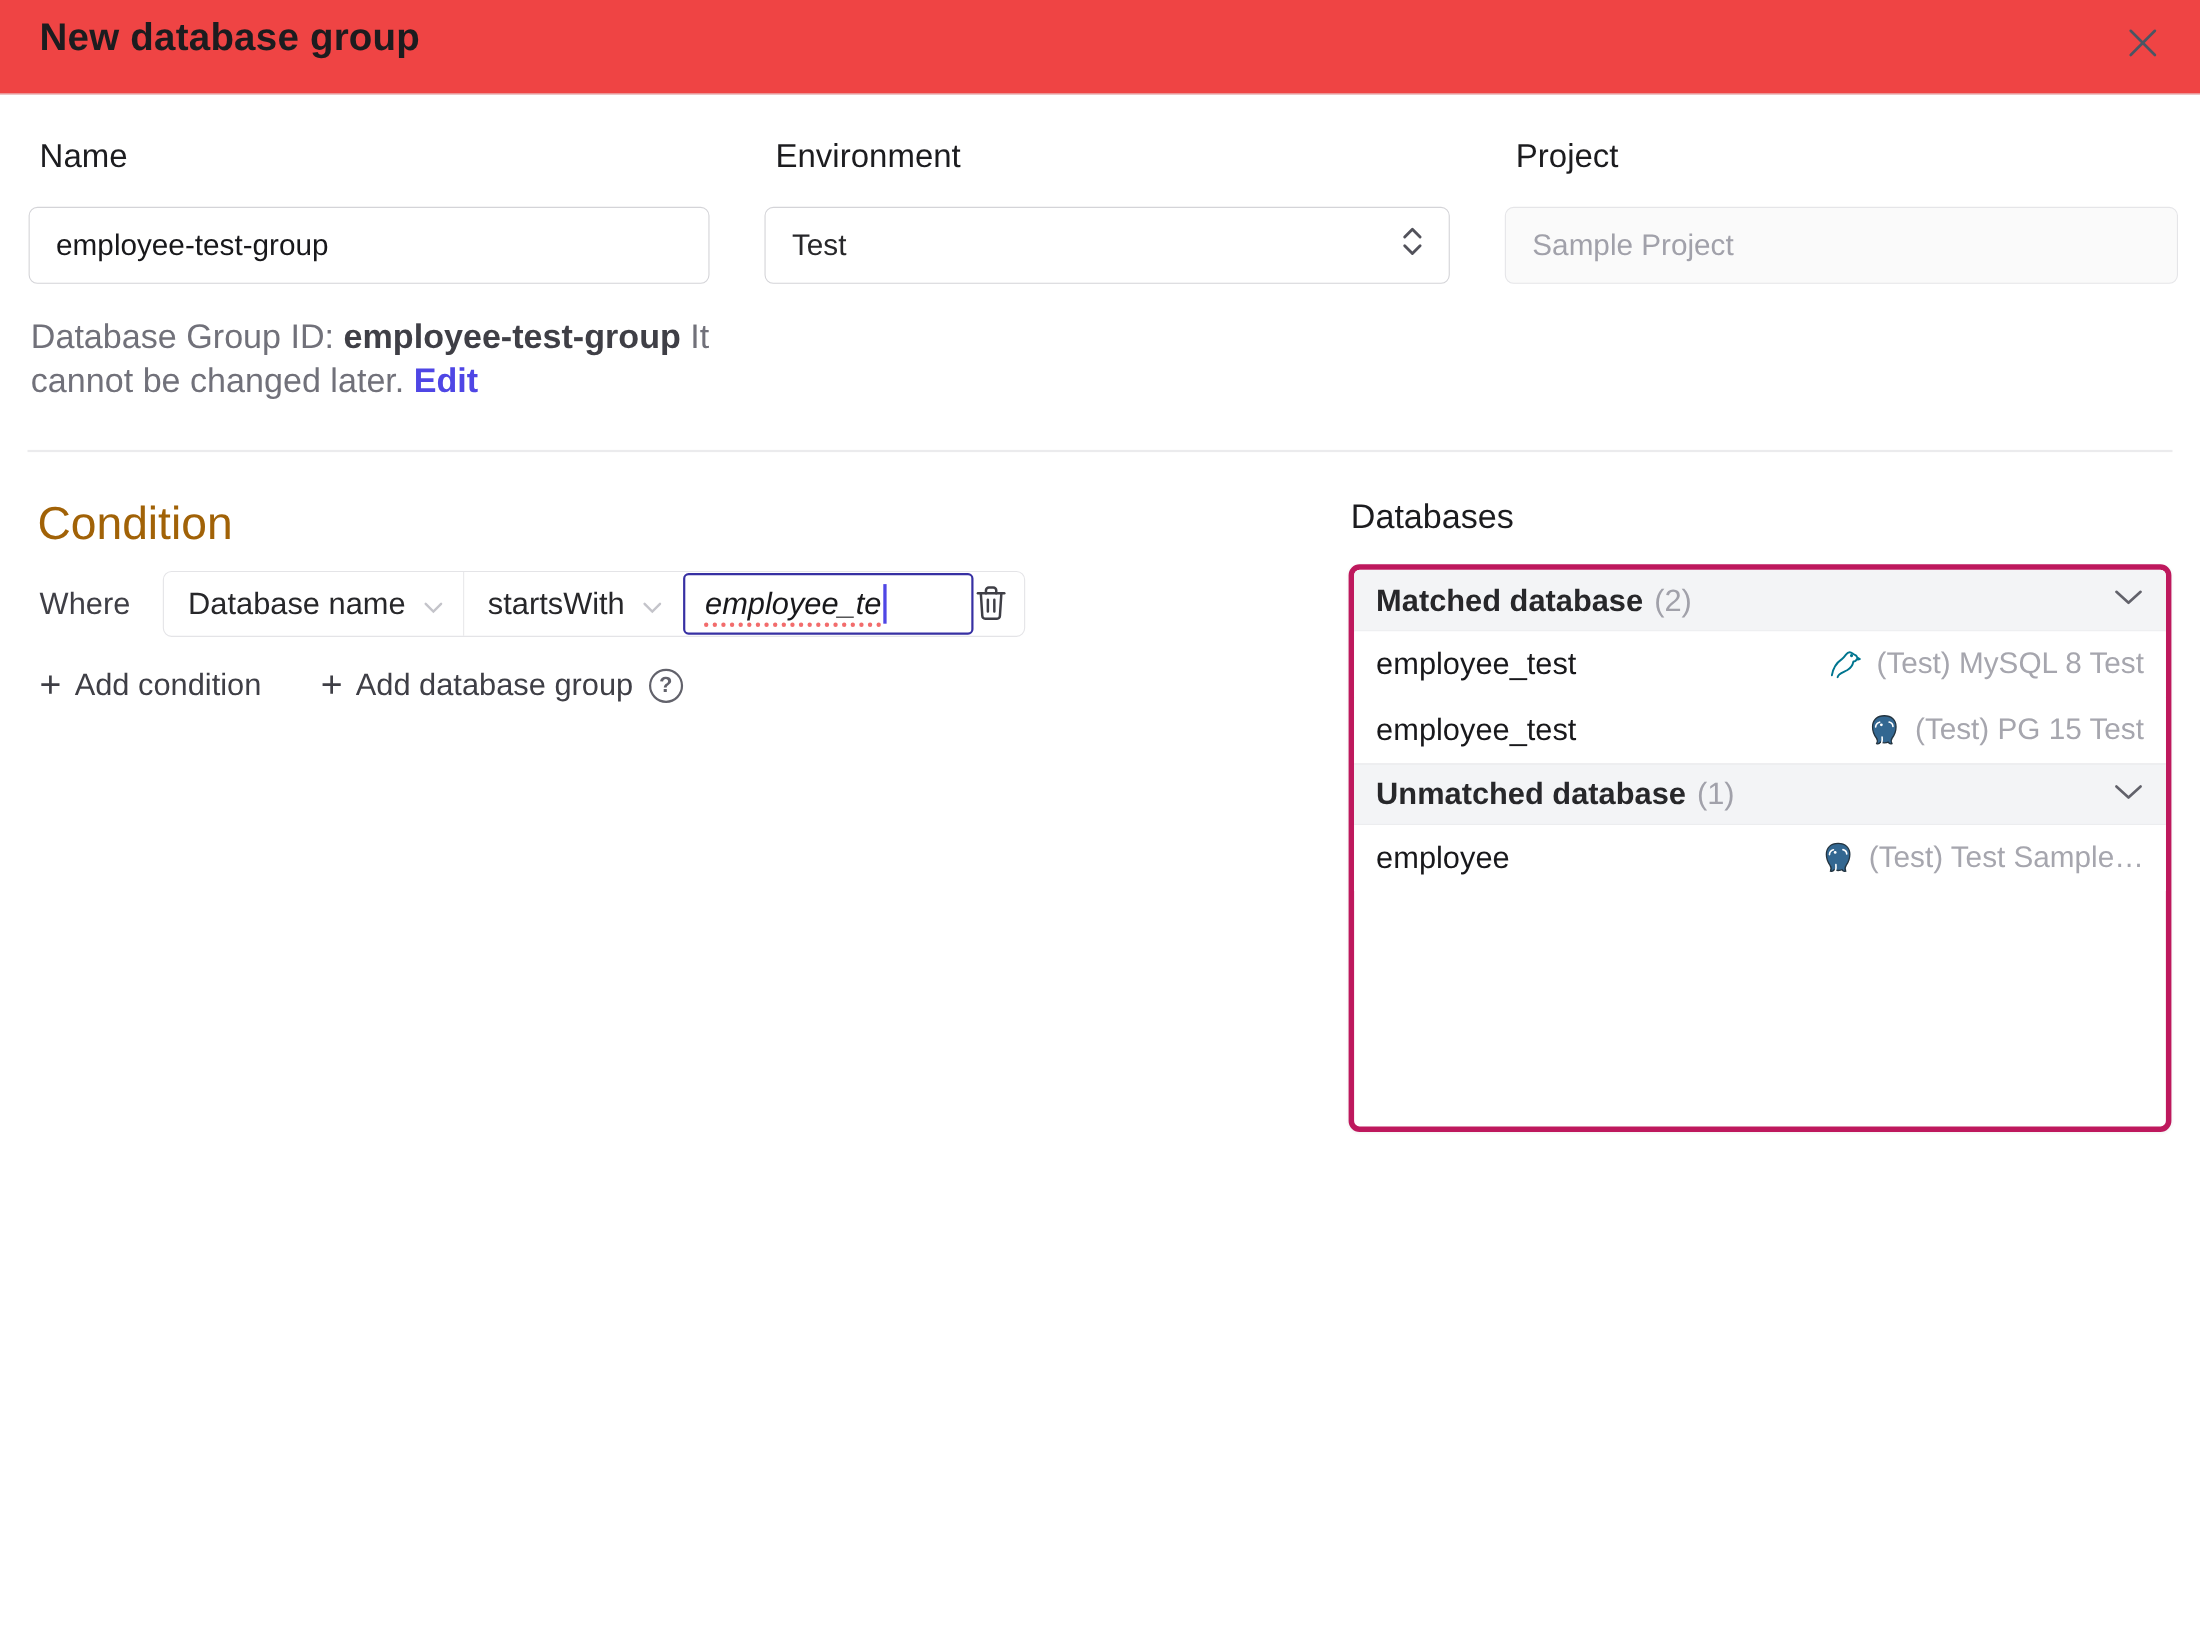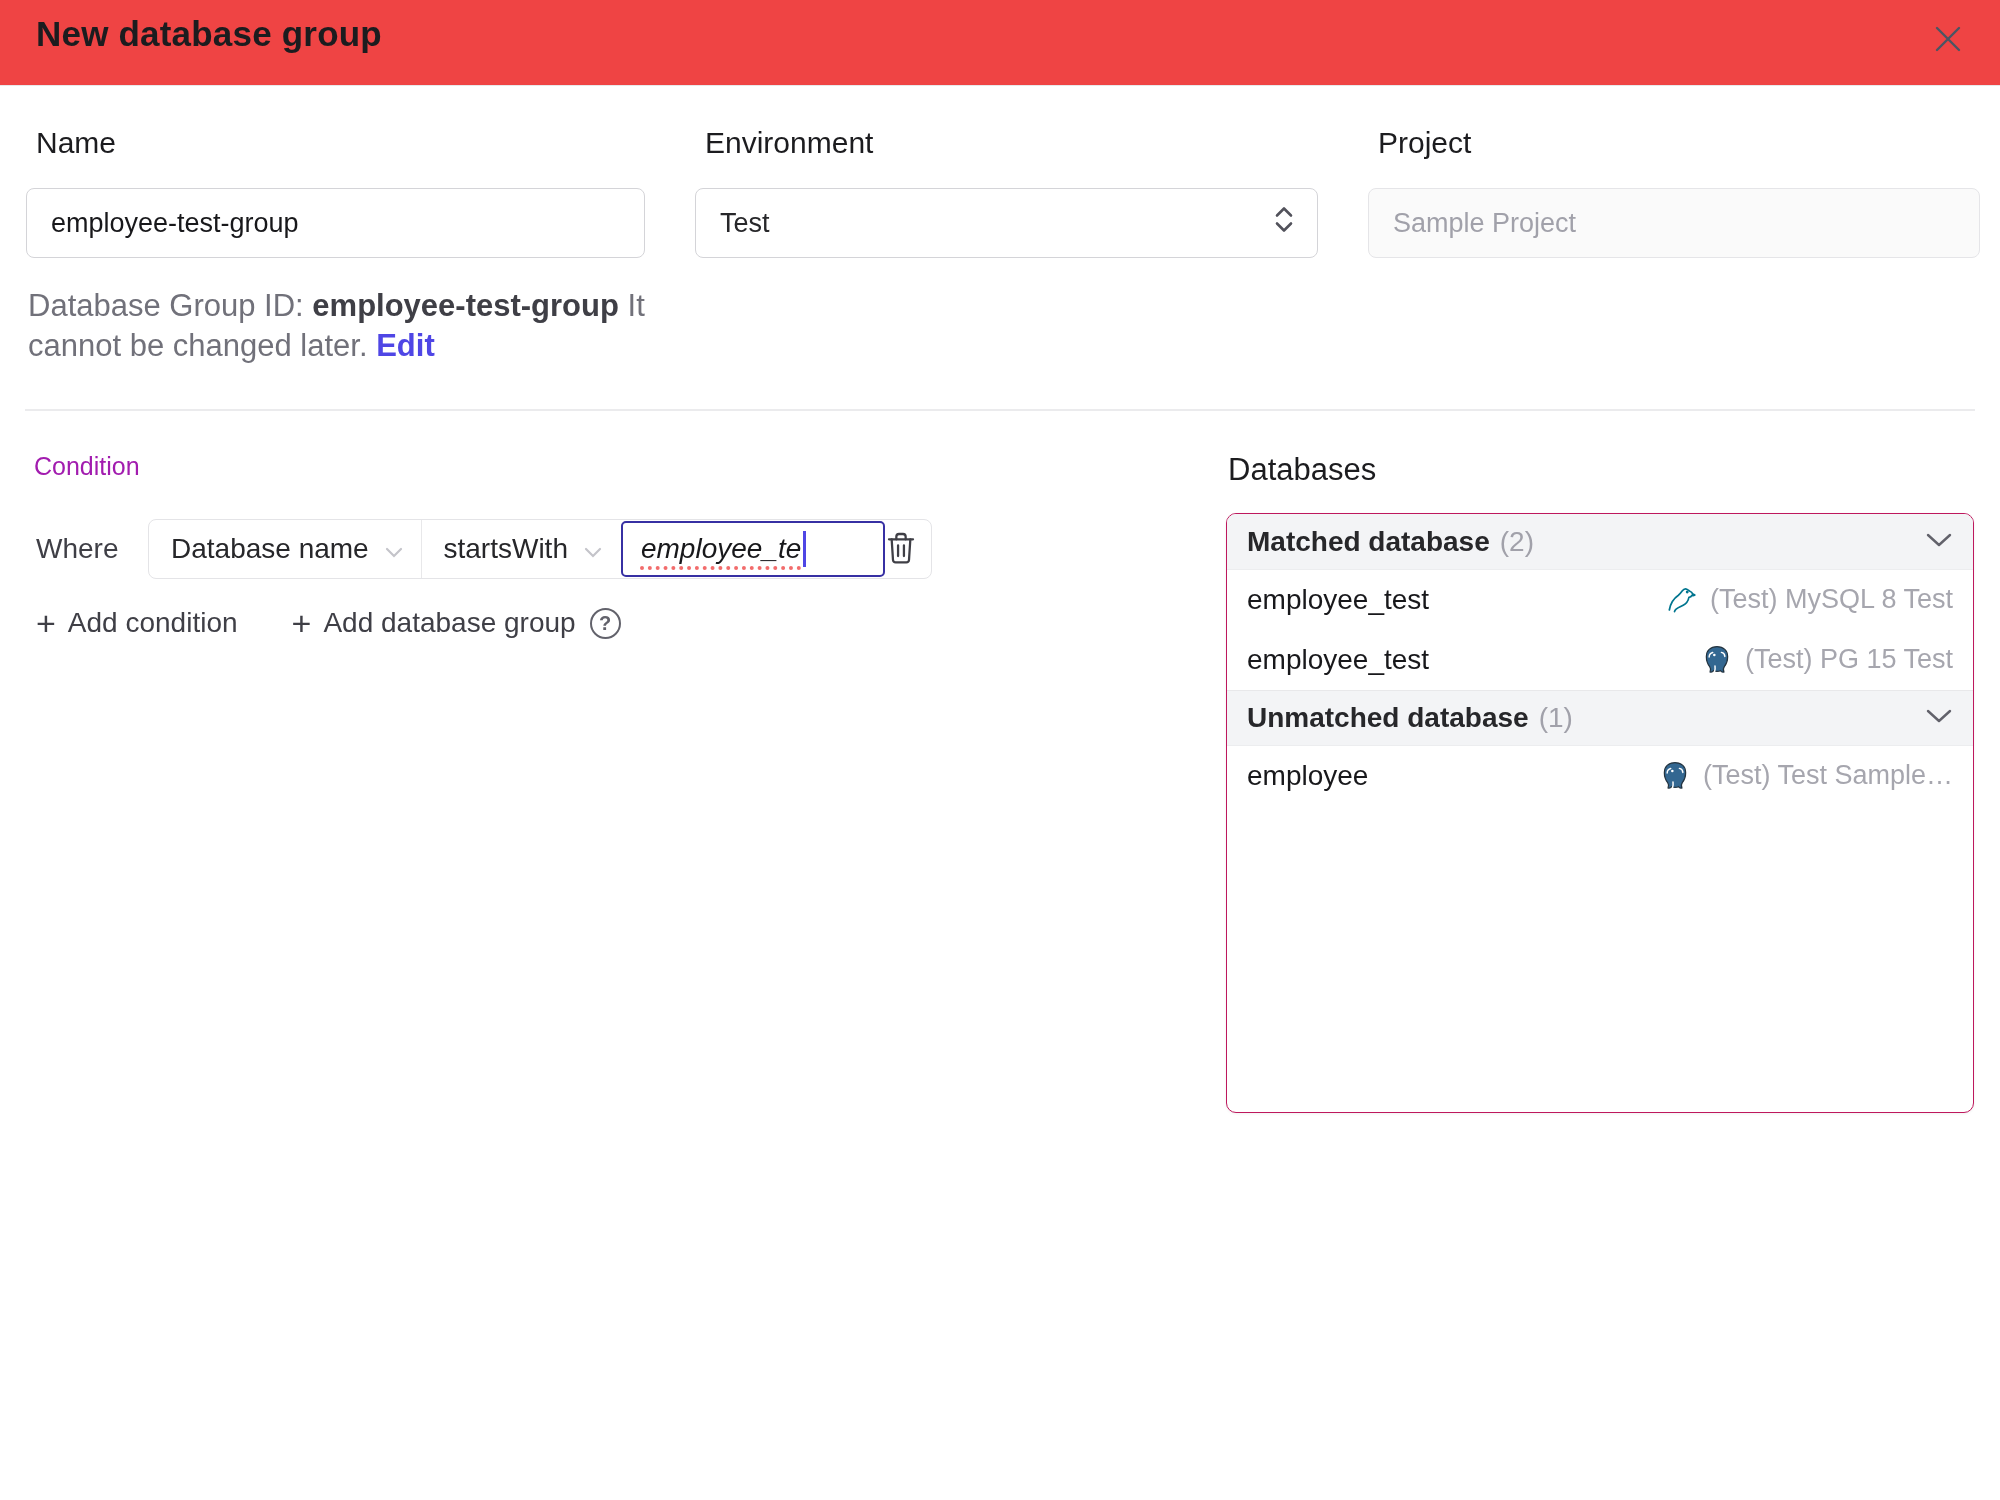--- a/index.html
+++ b/index.html
@@ -59,21 +59,21 @@
   .helper .strong { color:#3f3f46; font-weight:700; }
   .helper .edit-link { color:#4f46e5; font-weight:700; cursor:pointer; }
 
   
   .section-divider {
     position:absolute; top:409px; left:25px; right:25px; height:2px; background:#ebebed;
   }
 
   
   .condition-heading {
-    position:absolute; left:34px; top:452px; font-size:25px; font-weight:500; color:#a21caf;
+    position:absolute; left:34px; top:452px; font-size:42px; font-weight:500; color:#a16207;
   }
   .condition-row {
     position:absolute; left:36px; top:519px; height:60px;
     display:flex; align-items:center;
   }
   .where-label { width:112px; font-size:28px; color:#3f3f46; }
   .cond-container {
     display:flex; align-items:center; width:784px; height:60px;
     border:1px solid #e4e4e7; border-radius:8px; background:#fff;
   }
@@ -109,22 +109,22 @@
     width:31px; height:31px; border:2px solid #62626b; border-radius:50%;
     display:flex; align-items:center; justify-content:center;
     font-size:20px; font-weight:700; color:#62626b; margin-left:2px;
   }
 
   
   .databases-heading {
     position:absolute; left:1228px; top:452px; font-size:31px; font-weight:500; color:#1c1c1f;
   }
   .db-panel {
-    position:absolute; left:1226px; top:513px; width:748px; height:600px;
-    border:1px solid #be185d; border-radius:10px; background:#fff;
+    position:absolute; left:1226px; top:513px; width:748px; height:516px;
+    border:5px solid #be185d; border-radius:10px; background:#fff;
     box-shadow:0 1px 3px rgba(0,0,0,.06); overflow:hidden;
   }
   .db-section-header {
     height:56px; background:#f3f4f6; display:flex; align-items:center;
     padding:0 20px; cursor:pointer;
   }
   .db-section-header.second { border-top:1px solid #e8e8ea; }
   .db-section-header { border-bottom:1px solid #ecedef; }
   .db-section-title { font-size:28px; font-weight:700; color:#27272a; }
   .db-section-count { font-size:28px; color:#a1a1aa; margin-left:10px; }

